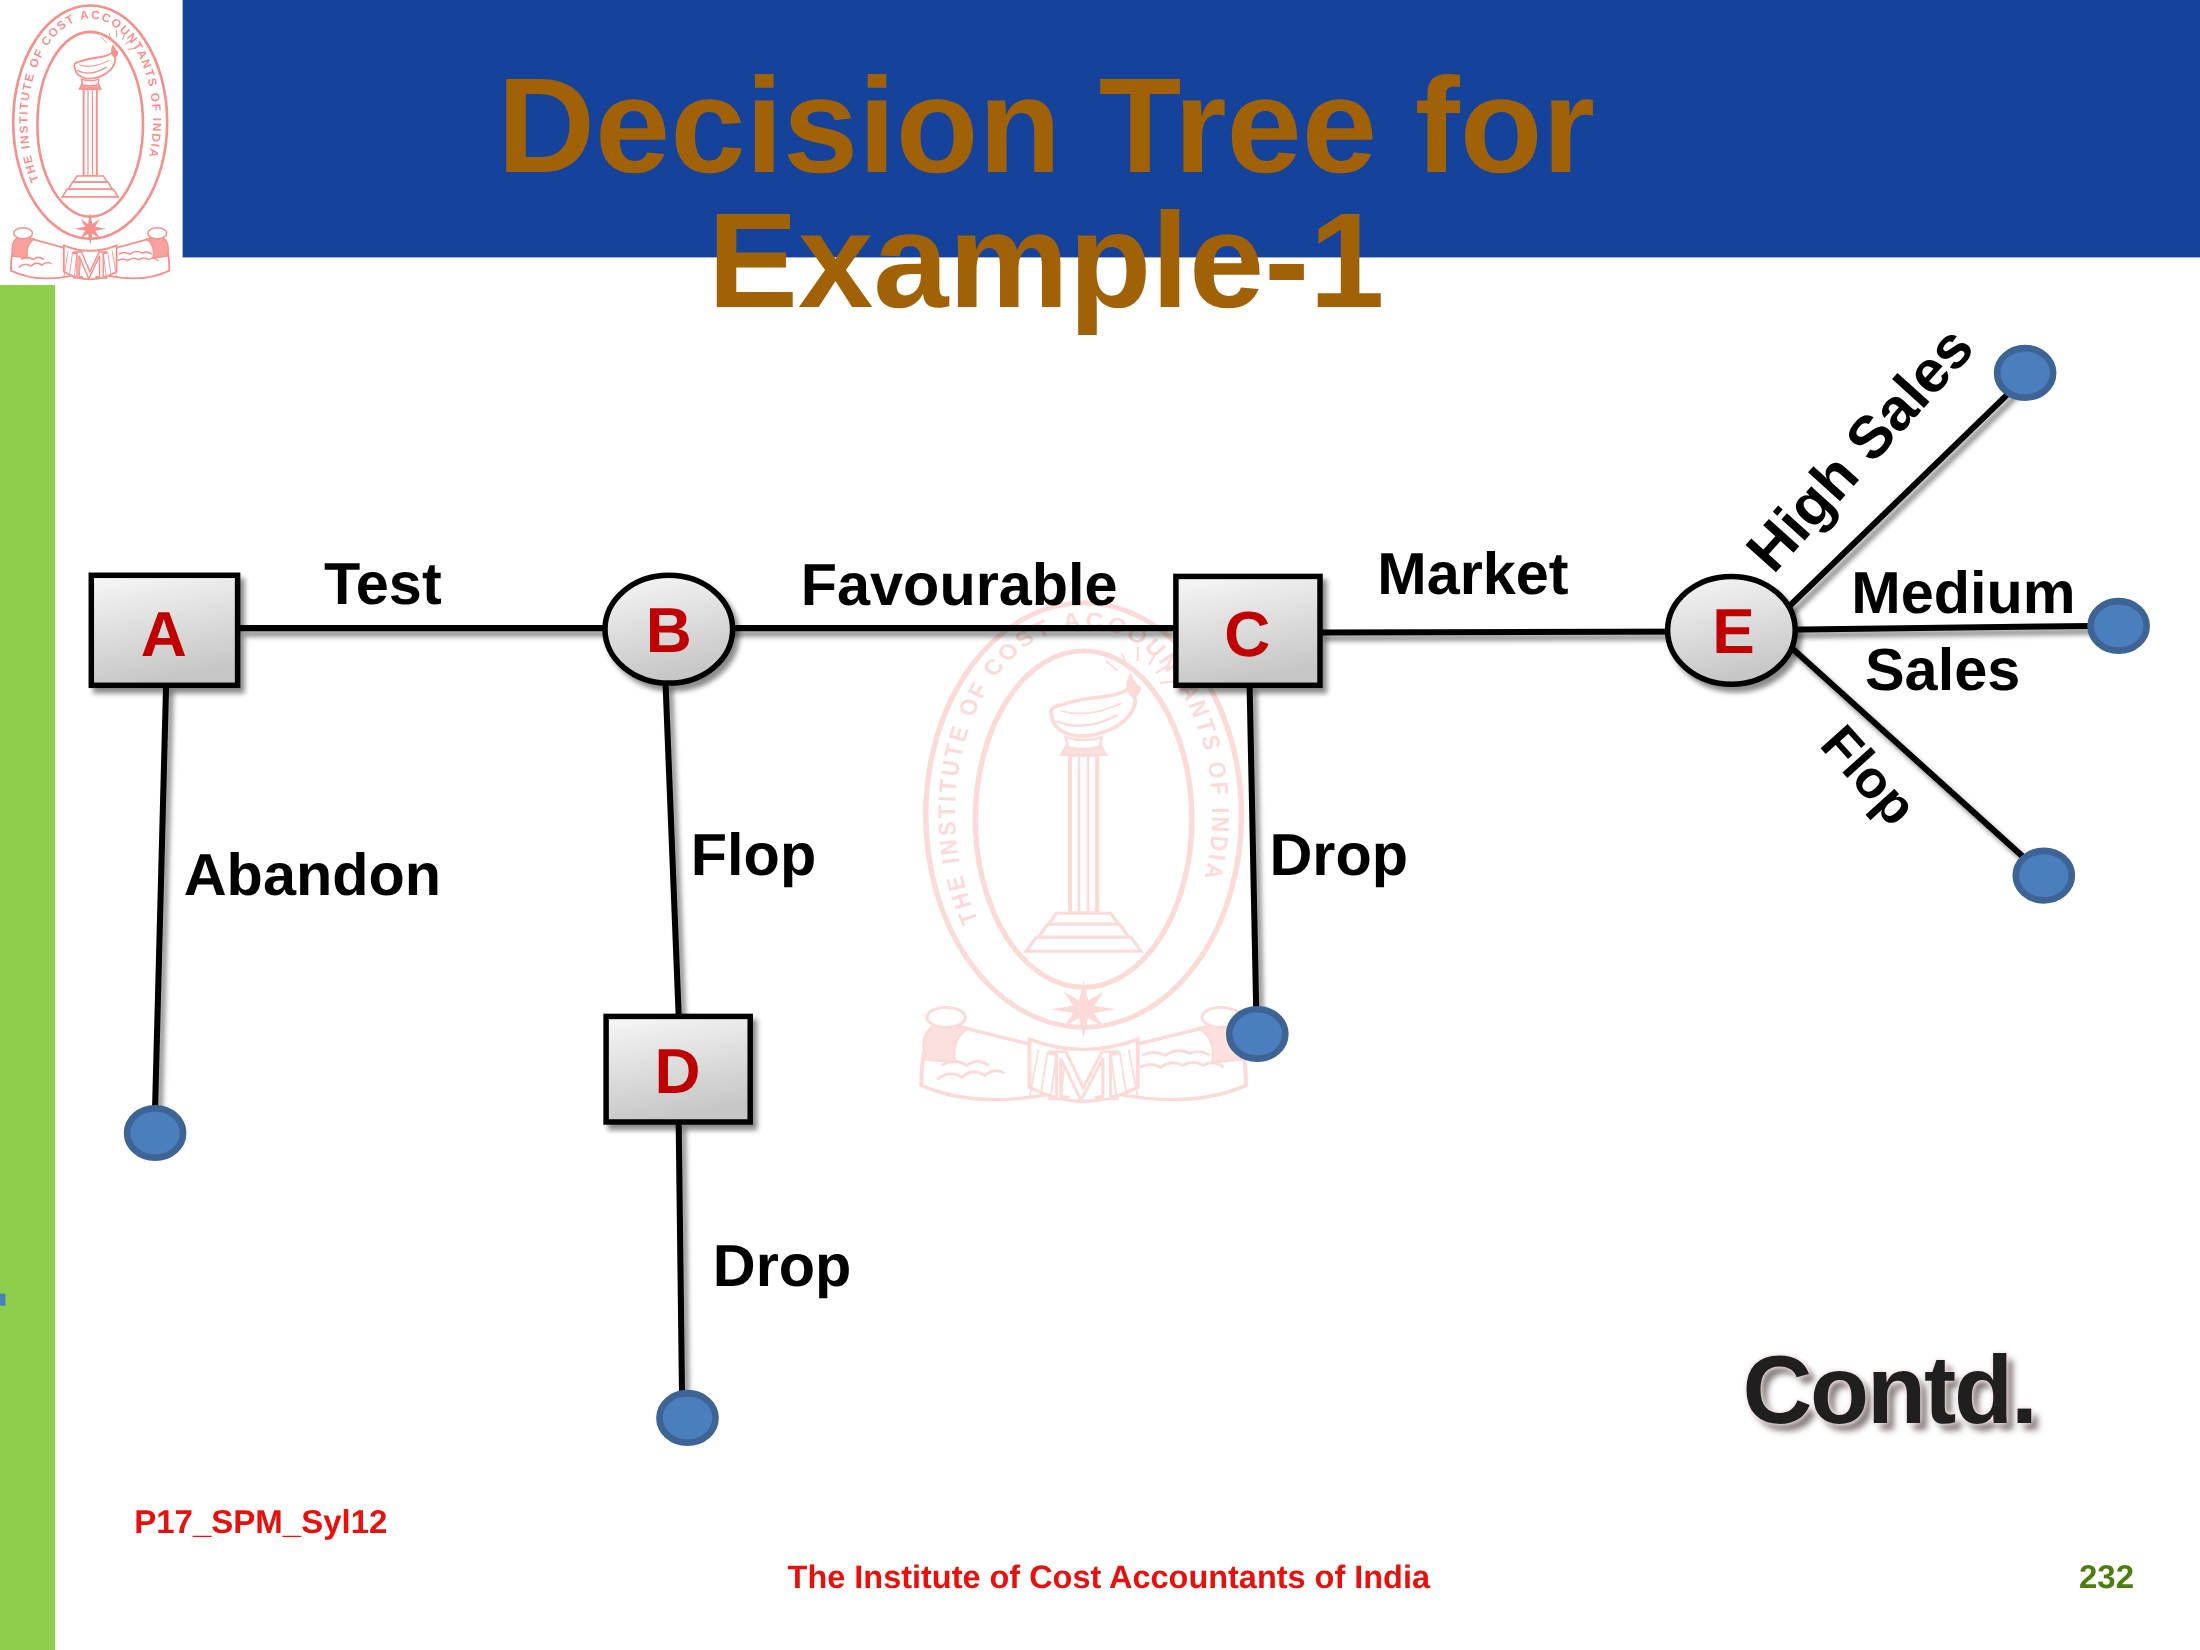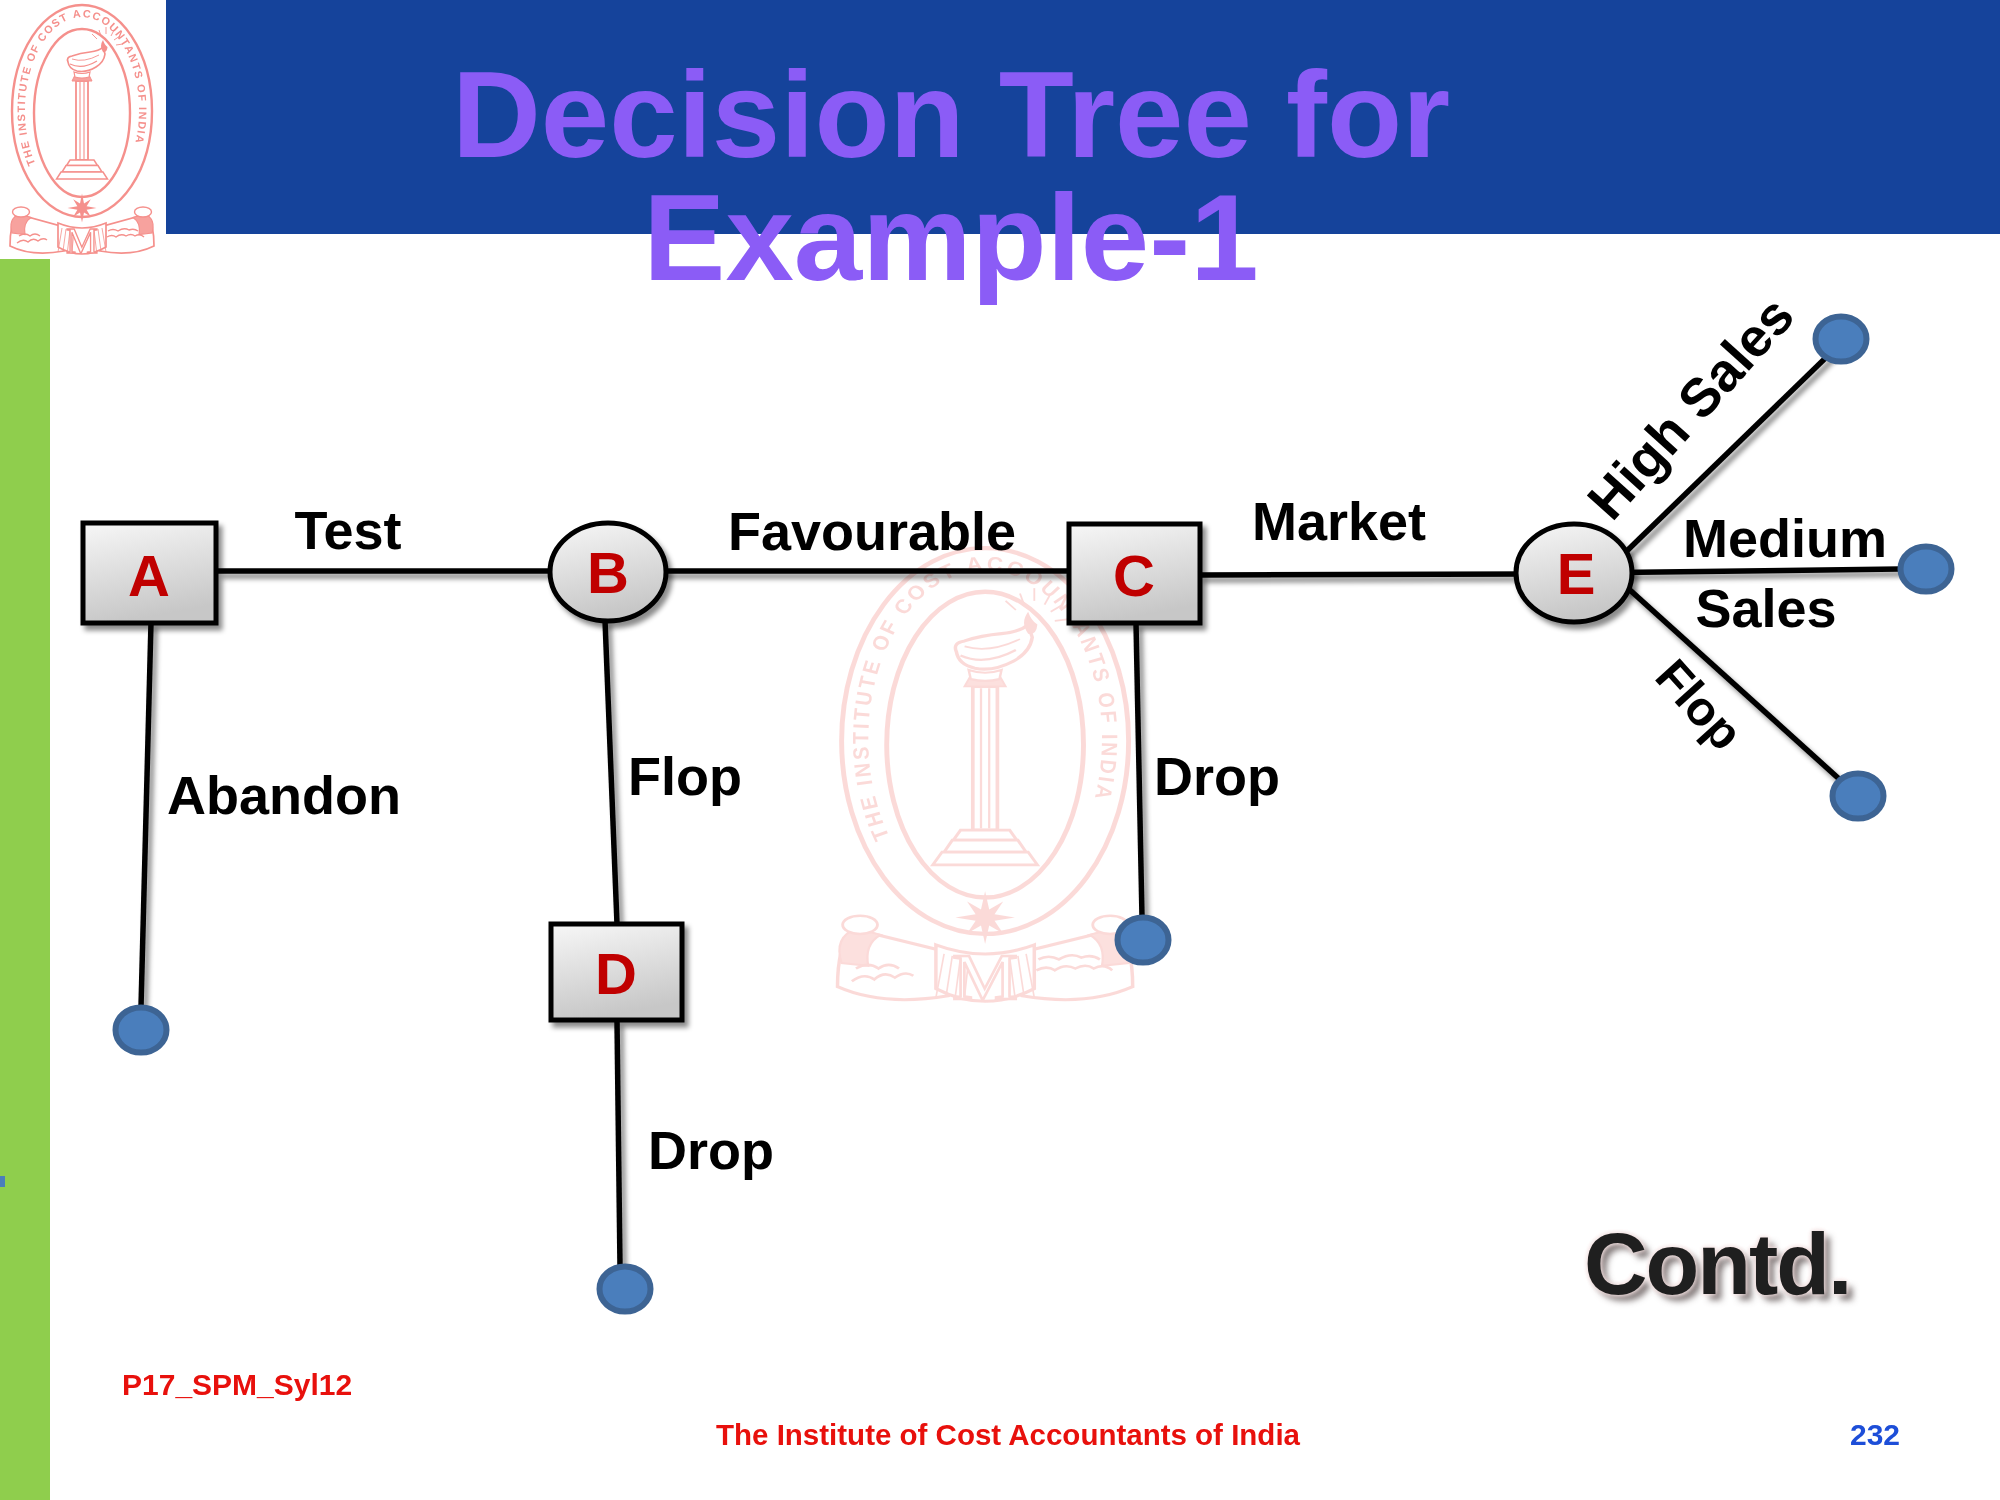--- a/index.html
+++ b/index.html
@@ -3,21 +3,21 @@
 <meta charset="utf-8">
 <style>
 html,body{margin:0;padding:0;width:2000px;height:1500px;background:#ffffff;overflow:hidden;}
 body{font-family:"Liberation Sans",sans-serif;position:relative;}
 .abs{position:absolute;}
 </style>
 </head>
 <body>
 
 <div class="abs" style="left:166px;top:0;width:1834px;height:234px;background:#15439b;"></div>
-<div class="abs" style="left:166px;top:53px;width:1570px;height:140px;color:#8b5cf6;font-weight:bold;font-size:123px;line-height:123px;text-align:center;">Decision Tree for Example-1</div>
+<div class="abs" style="left:166px;top:53px;width:1570px;height:140px;color:#a16207;font-weight:bold;font-size:123px;line-height:123px;text-align:center;">Decision Tree for Example-1</div>
 
 <div class="abs" style="left:0;top:259px;width:50px;height:1241px;background:#8fce4d;"></div>
 
 <div class="abs" style="left:0;top:1176px;width:5px;height:11px;background:#4a7ebc;"></div>
 
 <svg class="abs" style="left:0;top:0;" width="2000" height="1500" viewBox="0 0 2000 1500">
 <defs>
 <linearGradient id="nodeg" x1="0" y1="0" x2="0.25" y2="1">
 <stop offset="0" stop-color="#f7f7f7"></stop>
 <stop offset="1" stop-color="#c7c7c7"></stop>
@@ -131,13 +131,13 @@
 <text x="0" y="0" text-anchor="start" font-size="48" transform="translate(1653,678) rotate(48)">Flop</text>
 </g>
 
 <use href="#logo"></use>
 </svg>
 
 <div class="abs" style="left:1584px;top:1213px;width:420px;font-weight:bold;font-size:88px;color:#1f1f1f;letter-spacing:-2px;text-shadow:0 0 5px #f3e0e0, 0 0 5px #f3e0e0, 6px 6px 6px rgba(110,100,100,0.85);">Contd.</div>
 
 <div class="abs" style="left:122px;top:1368px;font-weight:bold;font-size:30px;color:#e8100c;">P17_SPM_Syl12</div>
 <div class="abs" style="left:508px;top:1418px;width:1000px;text-align:center;font-weight:bold;font-size:29.5px;color:#e8100c;">The Institute of Cost Accountants of India</div>
-<div class="abs" style="left:1850px;top:1418px;width:130px;text-align:left;font-weight:bold;font-size:30px;color:#1d4ed8;">232</div>
+<div class="abs" style="left:1850px;top:1418px;width:130px;text-align:center;font-weight:bold;font-size:30px;color:#4d7c0f;">232</div>
 
 </body></html>

